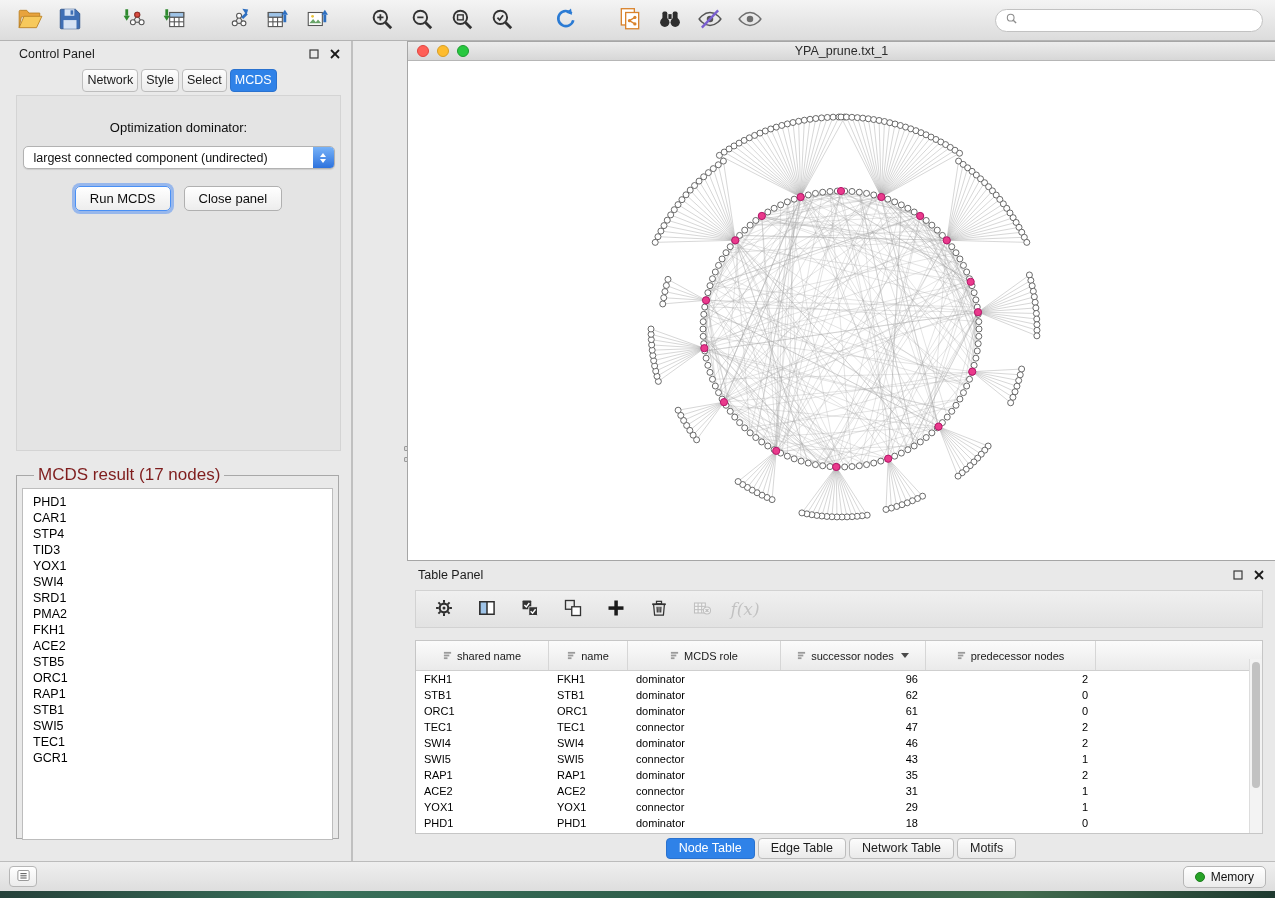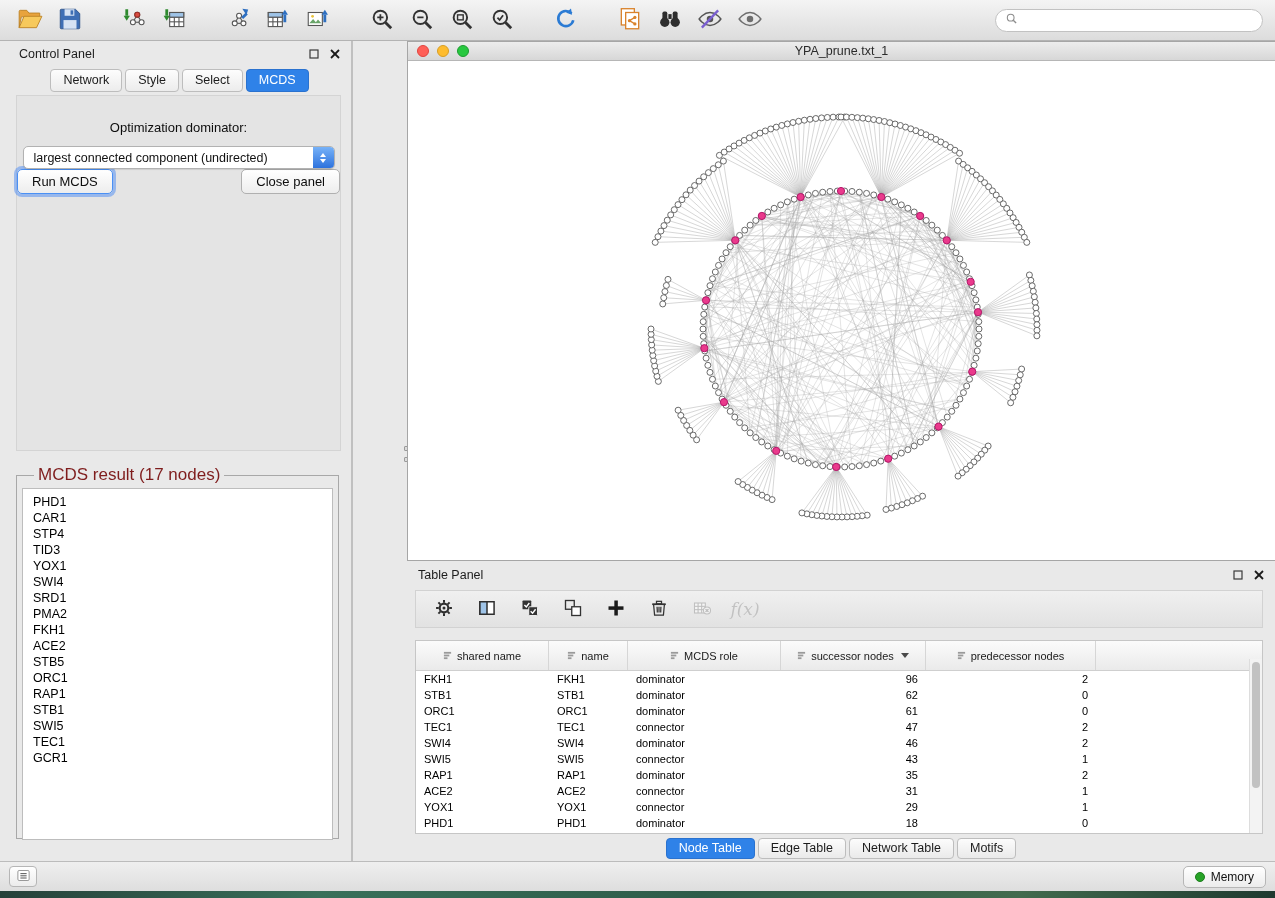--- a/index.html
+++ b/index.html
@@ -14,30 +14,30 @@
   .search-wrap{margin-left:auto;width:268px;height:23px;background:#fff;border:1px solid #c2c2c2;border-radius:12px;display:flex;align-items:center;padding:0 9px;gap:6px}
   .search-wrap svg{width:13px;height:13px;flex:none}
   .search-wrap input{border:none;outline:none;flex:1;font-size:12px;background:transparent;color:#333}
 
   
   .control-panel{position:absolute;left:8px;top:41px;width:345px;height:820px;background:#e9e9e9;border-right:2px solid #c0c0c0}
   .panel-header{height:26px;display:flex;align-items:center;padding:0 11px;font-size:12.5px;color:#1c1c1c}
   .panel-hbtns{margin-left:auto;display:flex;gap:11px;align-items:center}
   .panel-hbtns span{display:flex;cursor:pointer}
   .cp-tabs{display:flex;justify-content:center;gap:3px;margin-top:2px;position:relative;z-index:2}
-  .cp-tab{font-size:12.5px;padding:3px 12px 4px;border:1px solid #bdbdbd;background:linear-gradient(#fdfdfd,#ececec);border-radius:4px;color:#1c1c1c;cursor:pointer}
+  .cp-tab{font-size:12.5px;padding:3px 4px 4px;border:1px solid #bdbdbd;background:linear-gradient(#fdfdfd,#ececec);border-radius:4px;color:#1c1c1c;cursor:pointer}
   .cp-tab.active{background:#2f82e8;border-color:#2a72cf;color:#fff}
   .cp-inner{position:absolute;left:8px;right:10px;top:54px;height:356px;background:#e4e4e4;border:1px solid #d4d4d4;padding-top:24px}
   .opt-label{text-align:center;font-size:13px;color:#0d0d0d}
   .dropdown{margin:11px auto 0;width:312px;height:23px;background:#fff;border:1px solid #b2b2b2;border-radius:5px;position:relative;font-size:12.5px;display:flex;align-items:center;padding:0 28px 0 10px;box-shadow:0 1px 1px rgba(0,0,0,.10);cursor:pointer;white-space:nowrap}
   .stepper{position:absolute;right:0;top:0;width:21px;height:21px;border-radius:0 4px 4px 0;background:linear-gradient(#77b2f8,#2d72dd);display:flex;flex-direction:column;align-items:center;justify-content:center;gap:2px}
   .stepper i{width:0;height:0;border-left:3.5px solid transparent;border-right:3.5px solid transparent;display:block}
   .stepper .up{border-bottom:4px solid #fff}
   .stepper .dn{border-top:4px solid #fff}
-  .btn-row{display:flex;justify-content:space-between;gap:13px;}
+  .btn-row{display:flex;justify-content:center;gap:13px;margin-top:17px}
   .btn{font-size:13px;padding:4px 14px;border:1px solid #b0b0b0;border-radius:5px;background:linear-gradient(#ffffff,#ededed);color:#0d0d0d;cursor:pointer}
   .btn.focused{box-shadow:0 0 0 3px rgba(66,133,244,.48);border-color:#4a90f4}
   .mcds-fieldset{position:absolute;left:8px;right:12px;top:424px;height:374px;border:1px solid #a8a8a8;padding:3px 5px 5px;background:transparent}
   .mcds-fieldset legend{font-size:17px;color:#7f1d1d;padding:0 4px;margin-left:12px}
   .mcds-listbox{background:#fff;border:1px solid #bdbdbd;height:352px;overflow:hidden;padding-top:5px}
   .mcds-item{font-size:12.5px;line-height:16px;padding-left:10px;color:#000;cursor:default}
 
   
   .split-handle{position:absolute;left:402px;top:446px;width:8px;height:22px;display:flex;flex-direction:column;gap:6px;align-items:center}
   .split-handle i{width:5px;height:5px;border:1px solid #9a9a9a;border-radius:1px;display:block;background:#dcdcdc}

